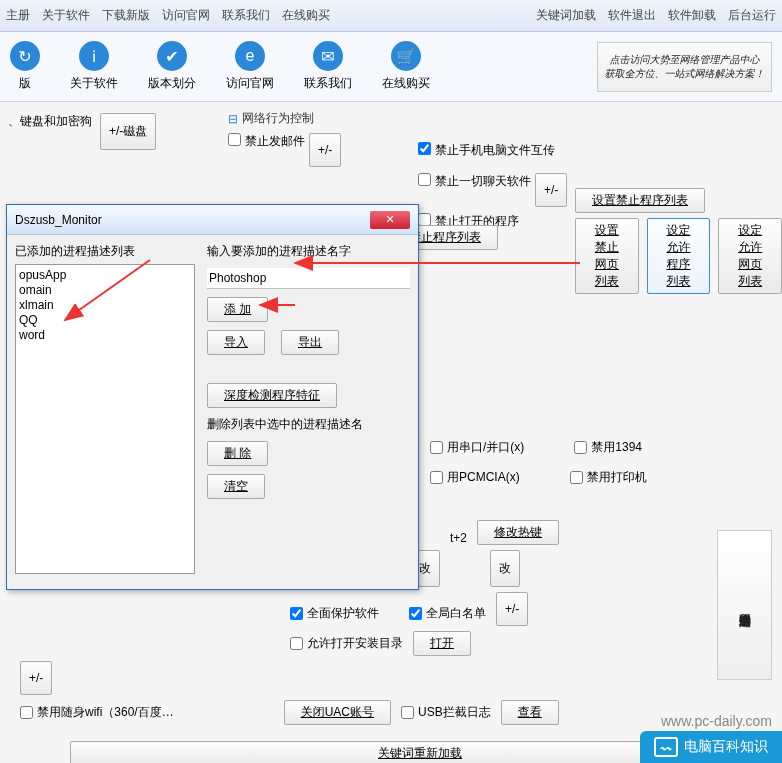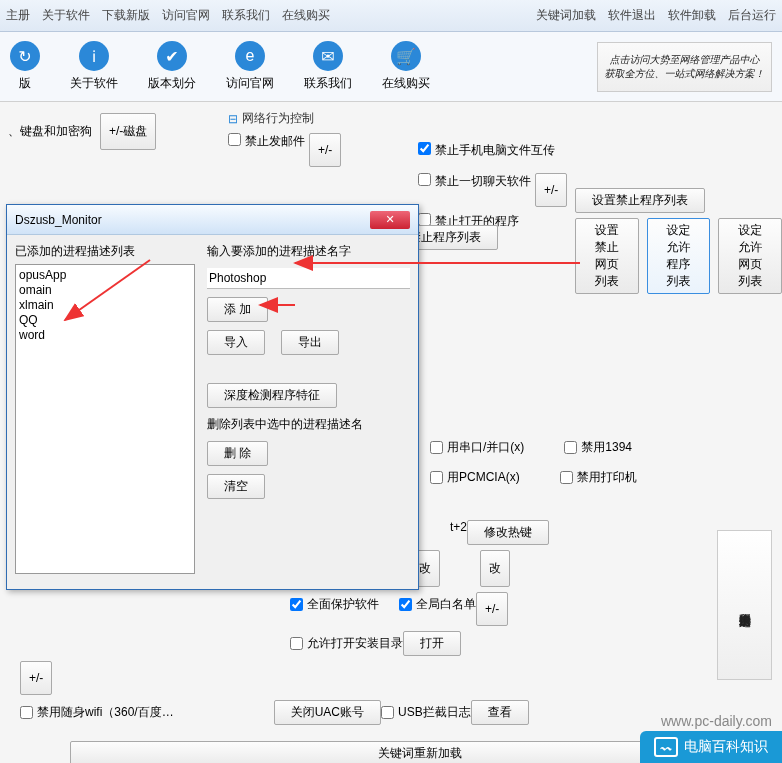--- a/index.html
+++ b/index.html
@@ -18,24 +18,24 @@
 .main { padding: 8px; font-size: 12px; display: flex; gap: 10px; }
 .leftcol { width: 210px; }
 .rightcol { flex: 1; }
 
 .section-title { display: flex; align-items: center; gap: 4px; margin-bottom: 6px; color: #333; }
 .section-title::before { content: "⊟"; color: #2b88d8; }
 
 .chk { display: flex; align-items: center; gap: 4px; margin: 4px 0; }
 .chk input[type=checkbox] { width: 13px; height: 13px; }
 .btn { background: linear-gradient(#fdfdfd,#eaeaea); border: 1px solid #a9a9a9; padding: 9px 8px; font-size: 12px; cursor: pointer; border-radius: 2px; }
-.btn.wide { padding: 3px 16px; }
+.btn.wide { padding: 3px 16px; text-decoration: underline; }
 .btn.blue-border { border: 1px solid #3a8ee0; background: linear-gradient(#fdfdfd,#eaf3fc); }
 
-.gridrow { display: flex; align-items: center; gap: 8px; margin: 3px 0; }
+.gridrow { display: flex; gap: 8px; margin: 3px 0; }
 
 .rightgrid { display: grid; grid-template-columns: 170px 150px; gap: 6px 20px; align-items: center; }
 .rightgrid .cb { display: flex; align-items: flex-start; gap: 4px; }
 .bottom-btns { display: flex; gap: 10px; margin-top: 16px; padding-left: 60px; flex-direction: column; }
 
 
 .dialog { position: absolute; left: 6px; top: 204px; width: 413px; height: 386px; background: #f0f0f0; border: 1px solid #2f6cb3; box-shadow: 2px 2px 6px rgba(0,0,0,0.3); }
 .titlebar { height: 30px; background: linear-gradient(#f7fbff,#d0e3f7); display: flex; align-items: center; padding: 0 8px; font-size: 12px; border-bottom: 1px solid #b0c8e0; }
 .titlebar .closebtn { margin-left: auto; width: 40px; height: 18px; background: linear-gradient(#e67,#c23); color: #fff; display: flex; align-items: center; justify-content: center; font-size: 11px; border-radius: 2px; cursor: pointer; }
 .dialog-body { padding: 8px; display: flex; gap: 12px; font-size: 12px; }
@@ -51,21 +51,21 @@
 .arrowline { stroke: #e33; stroke-width: 2; fill: none; }
 .arrowhead { fill: #e33; }
 
 .side-banner { position: absolute; right: 10px; top: 530px; width: 55px; height: 150px; background: linear-gradient(#fff,#eee); border: 1px solid #ccc; writing-mode: vertical-rl; font-size: 12px; display: flex; align-items: center; justify-content: center; color: #222; }
 
 .footer-brand { position: absolute; right: 0; bottom: 0; background: #1a99d6; color: #fff; padding: 6px 14px; display: flex; align-items: center; gap: 6px; font-size: 14px; border-top-left-radius: 6px; }
 .footer-brand .mon { width: 24px; height: 20px; border: 2px solid #fff; border-radius: 3px; display: flex; align-items: center; justify-content: center; font-size: 11px; }
 .footer-sub { position: absolute; right: 10px; bottom: 34px; font-size: 14px; color: #888; }
 
 .lower { position: absolute; left: 10px; top: 430px; font-size: 12px; width: 760px; }
-.lower .row { display: flex; align-items: flex-start; margin: 5px 0; }
+.lower .row { display: flex; align-items: flex-end; gap: 10px; margin: 5px 0; }
 
 </style>
 </head>
 <body>
 
 <div class="topbar">
   <span>主册</span>
   <span>关于软件</span>
   <span>下载新版</span>
   <span>访问官网</span>

